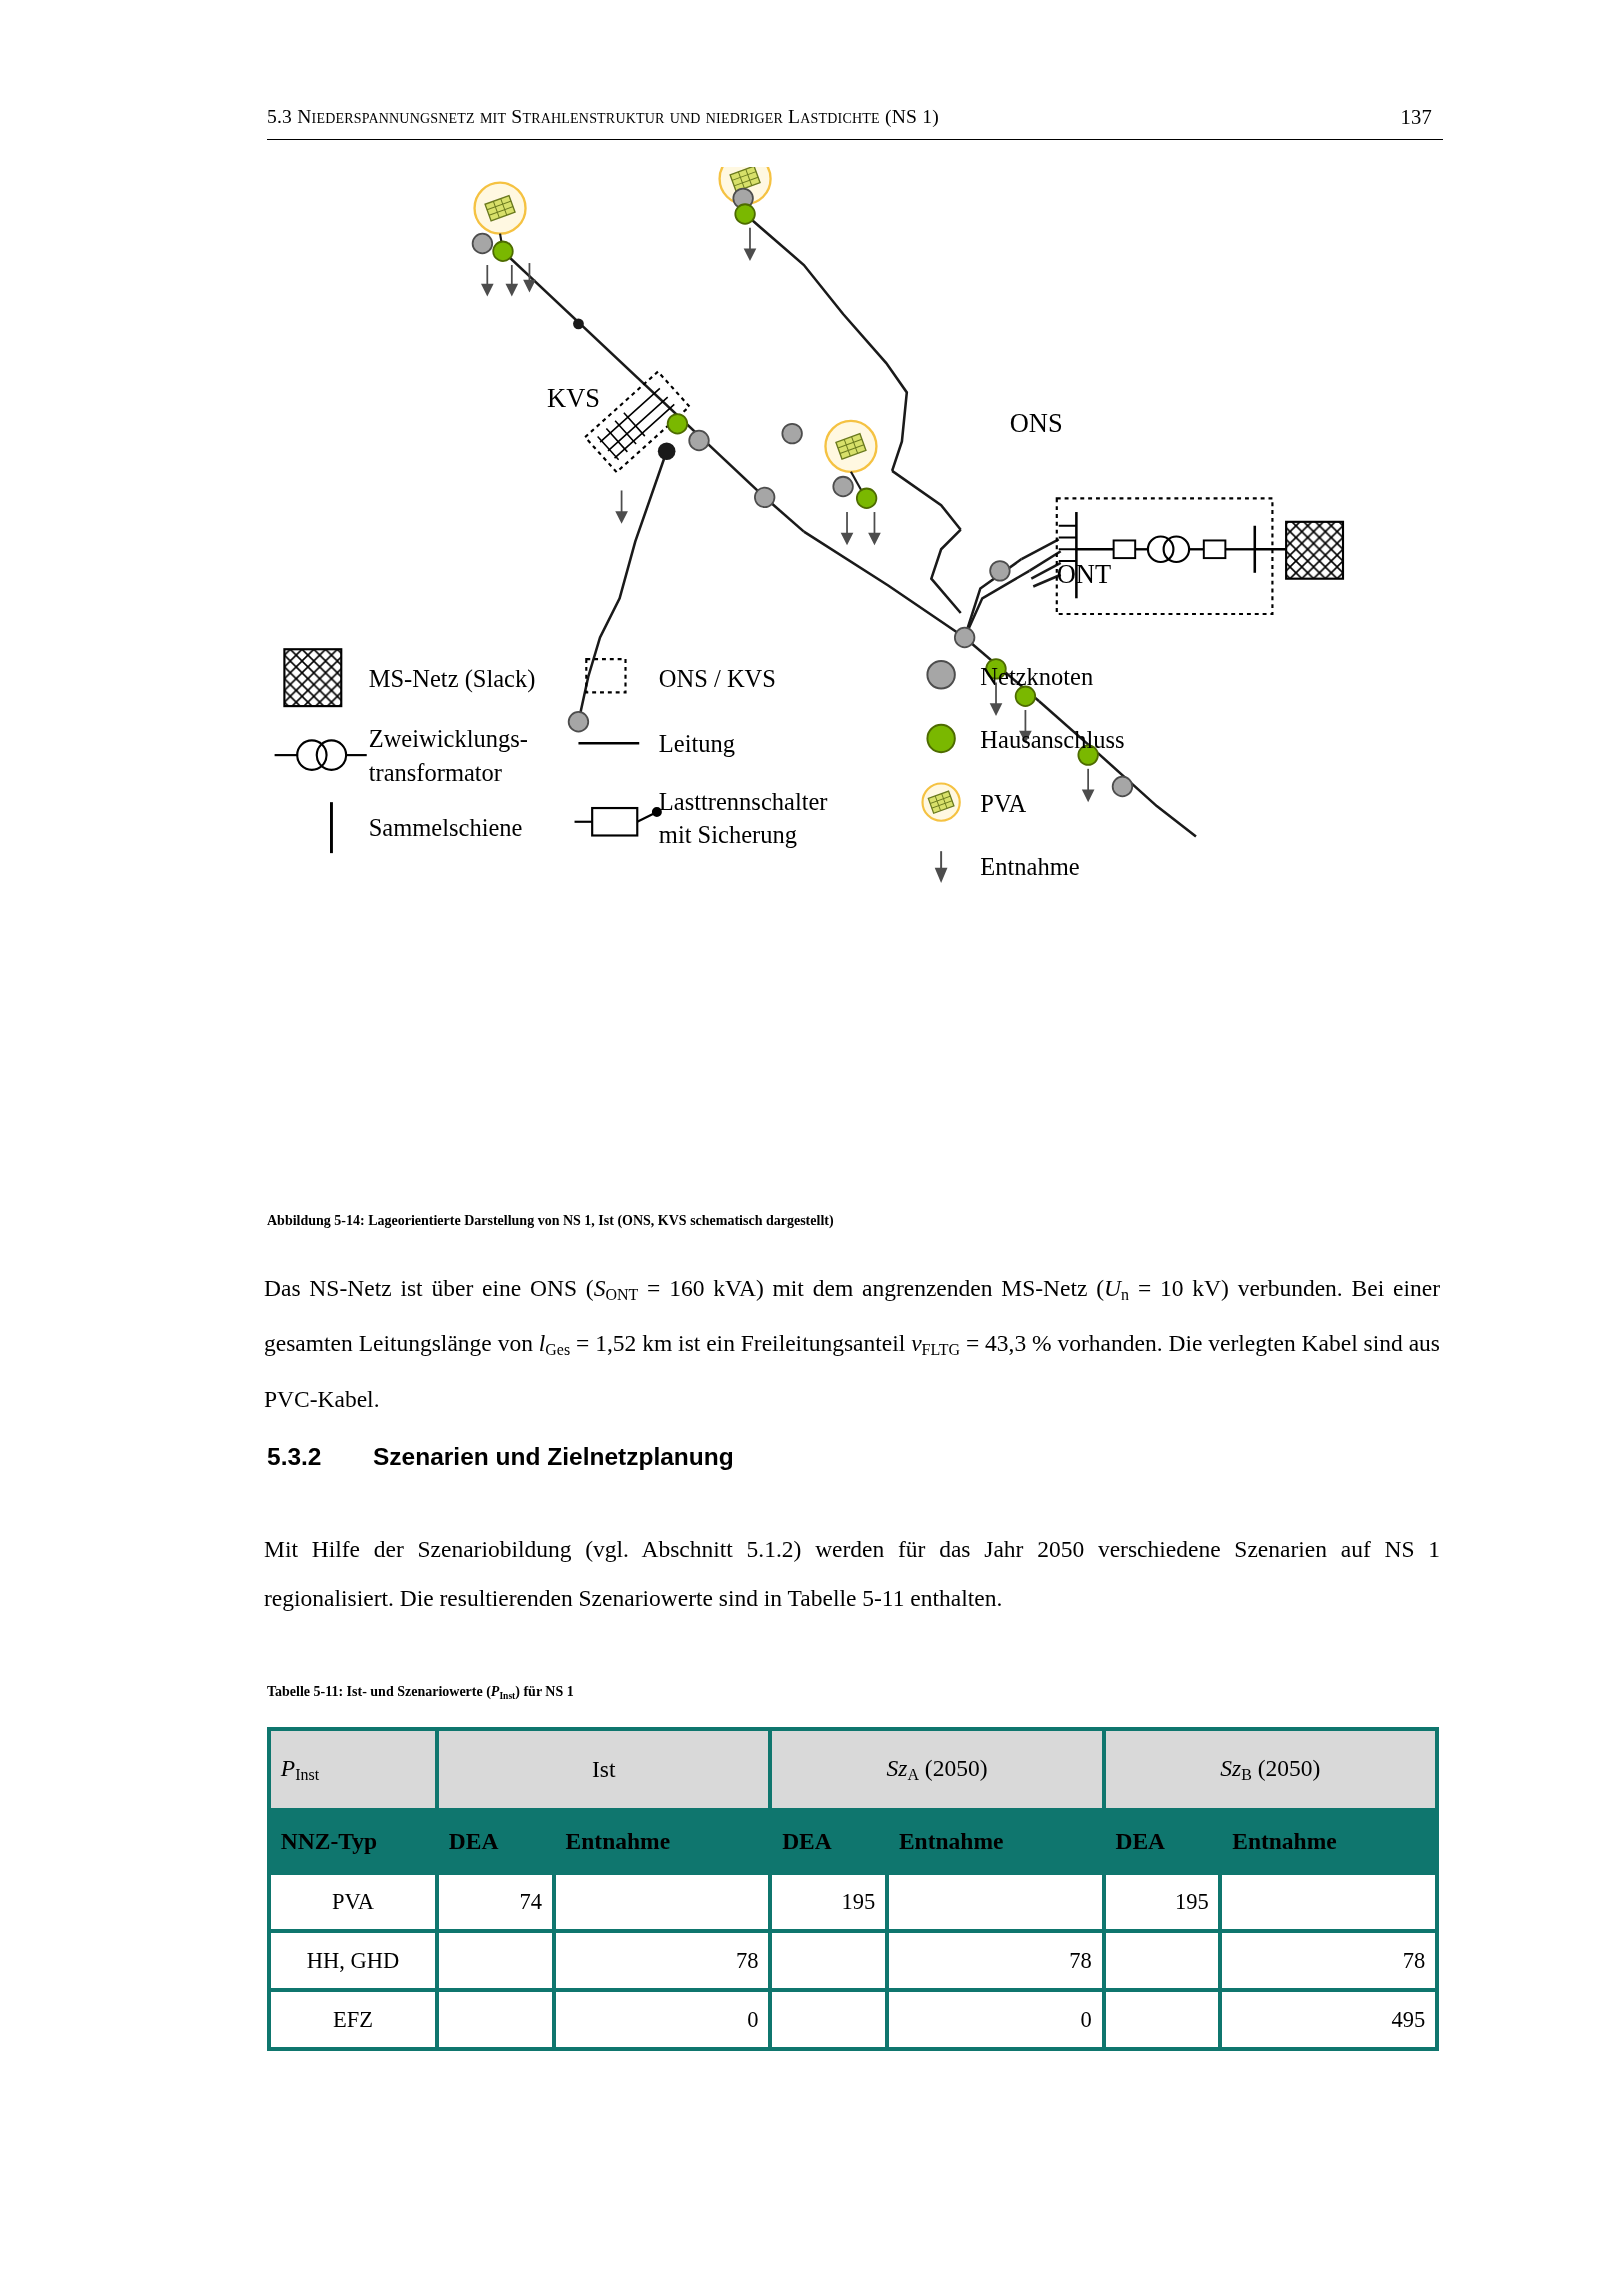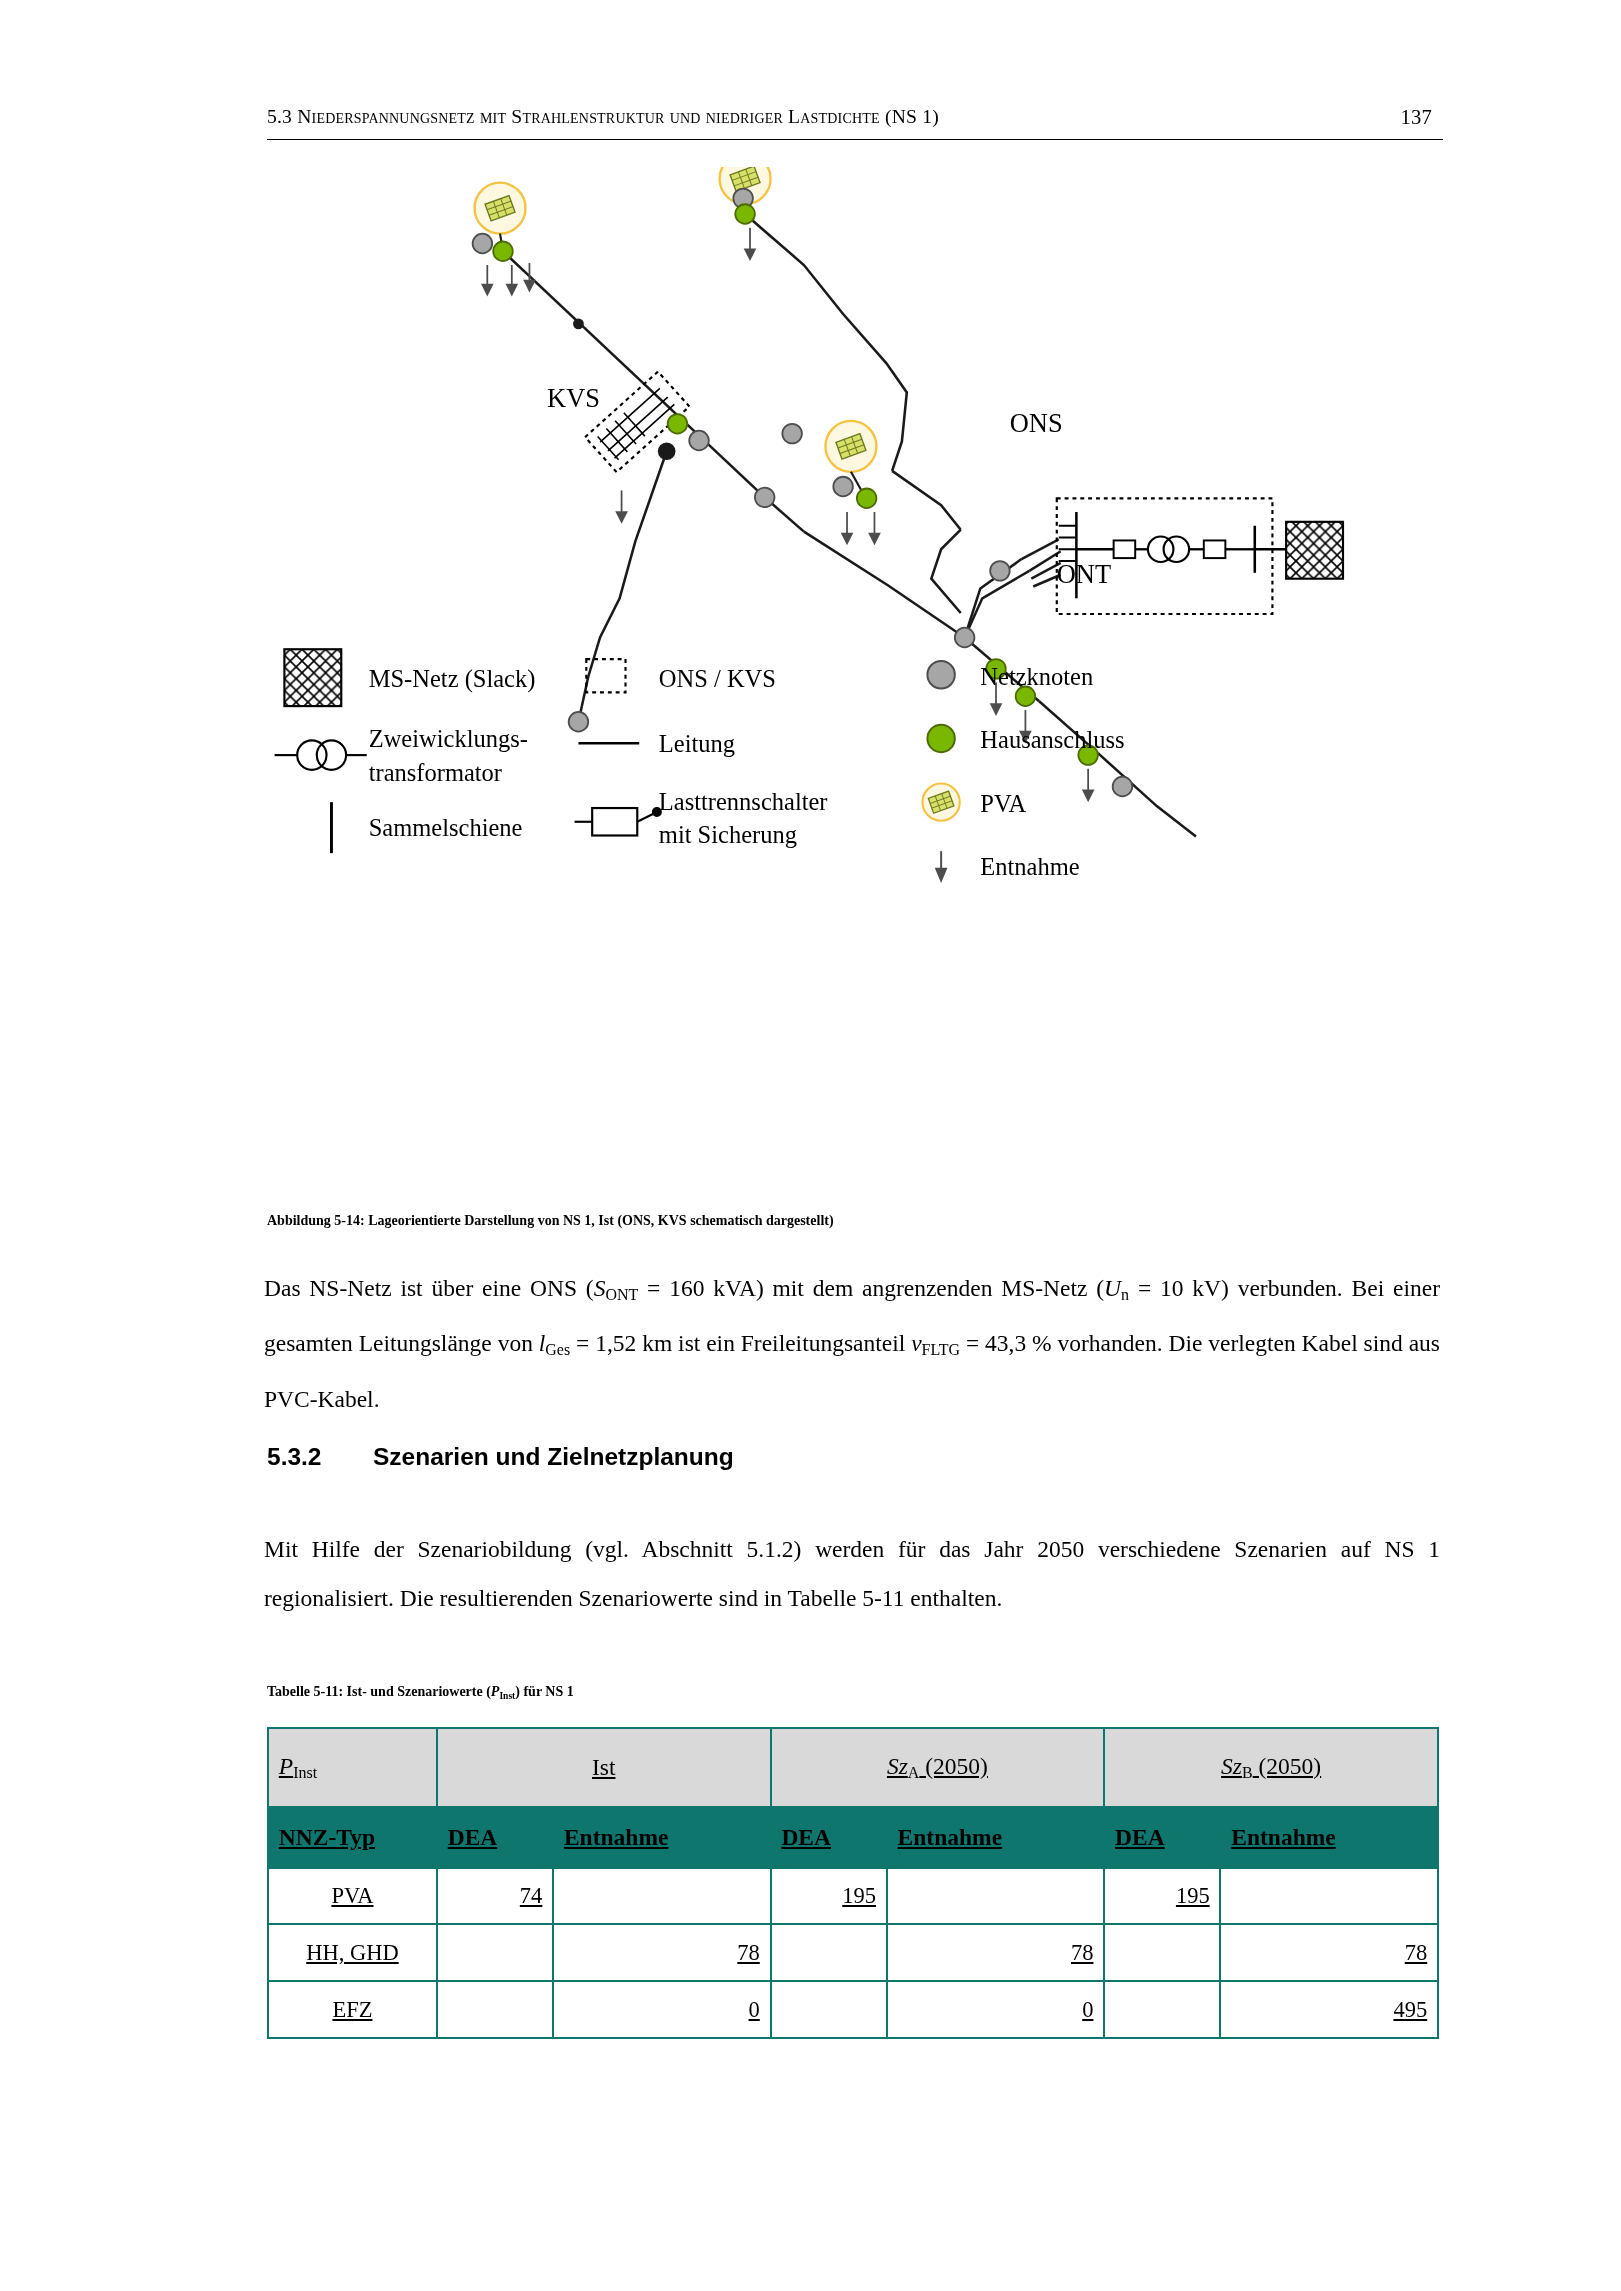--- a/index.html
+++ b/index.html
@@ -104,24 +104,23 @@
     left: 267px;
     top: 1727px;
     width: 1172px;
   }
   table.data {
     border-collapse: collapse;
     width: 1172px;
     font-size: 22.5px;
   }
   table.data td, table.data th {
-    border: 2px solid #0f766e;
+    border: 4px solid #0f766e;
     padding: 5.9px 9.8px;
     font-weight: normal;
-    text-decoration: underline;
   }
   table.data tr.hdr td {
     background: #d9d9d9;
     text-align: center;
     height: 65px;
     font-size: 23.5px;
   }
   table.data tr.sub td {
     background: #0f766e;
     text-align: left;

